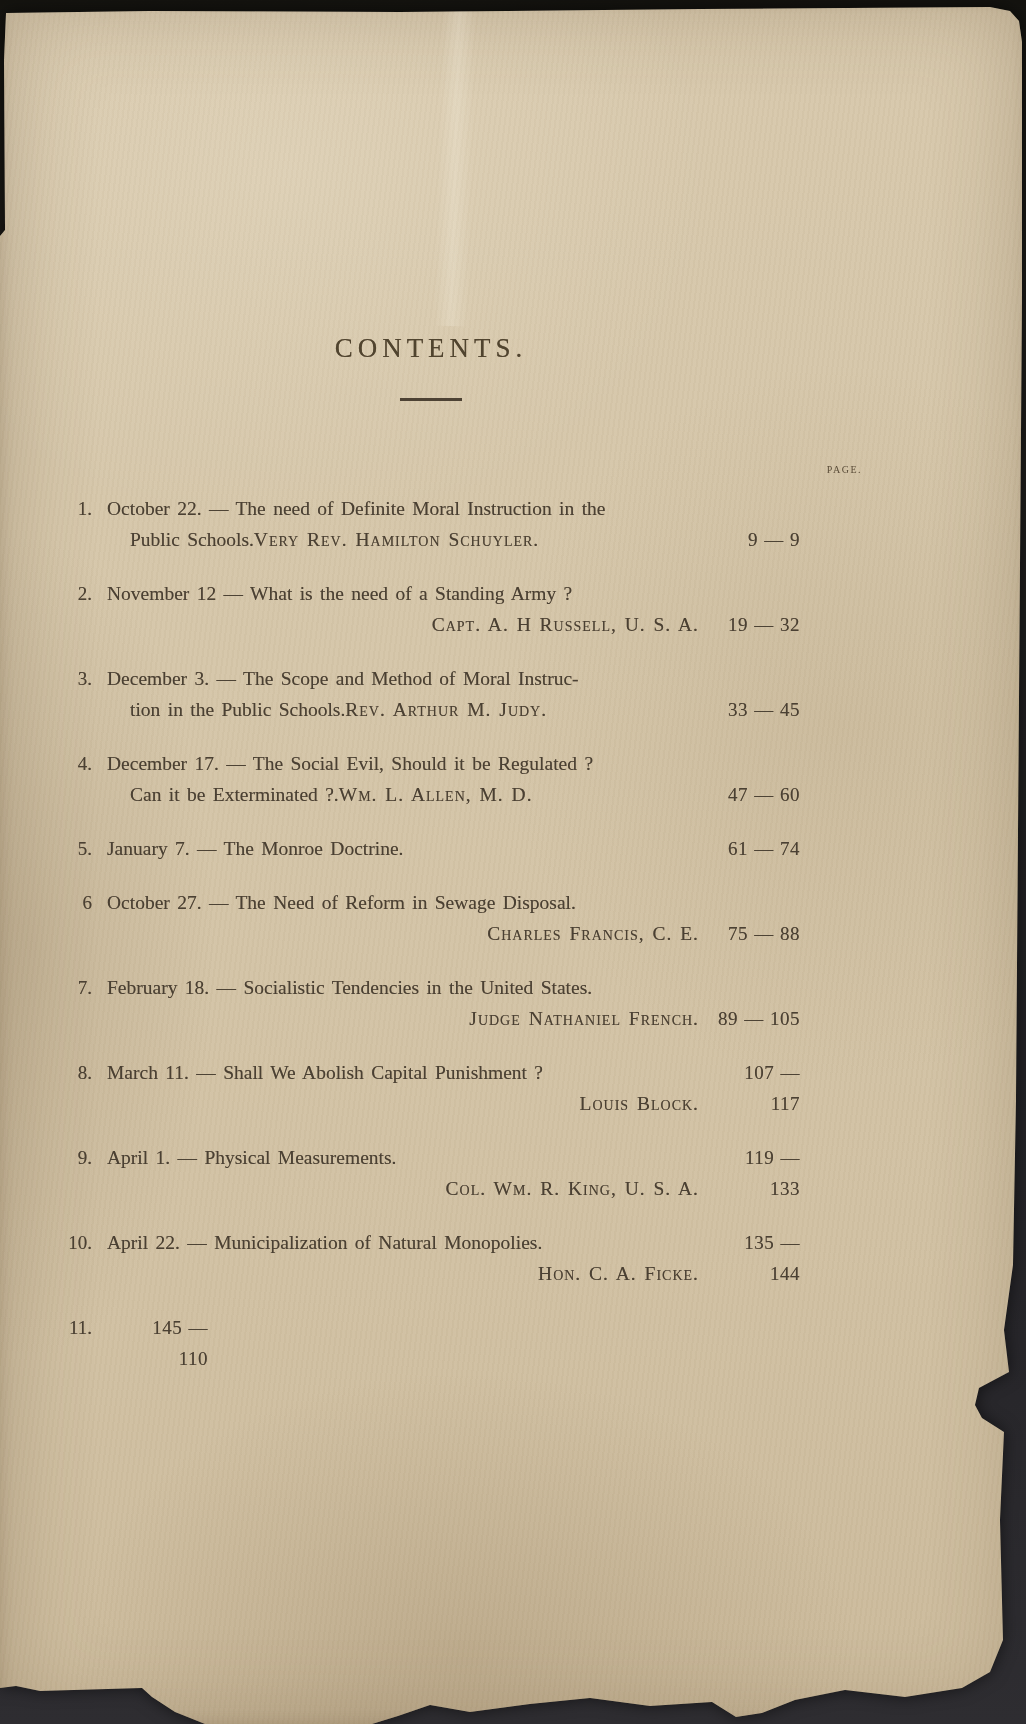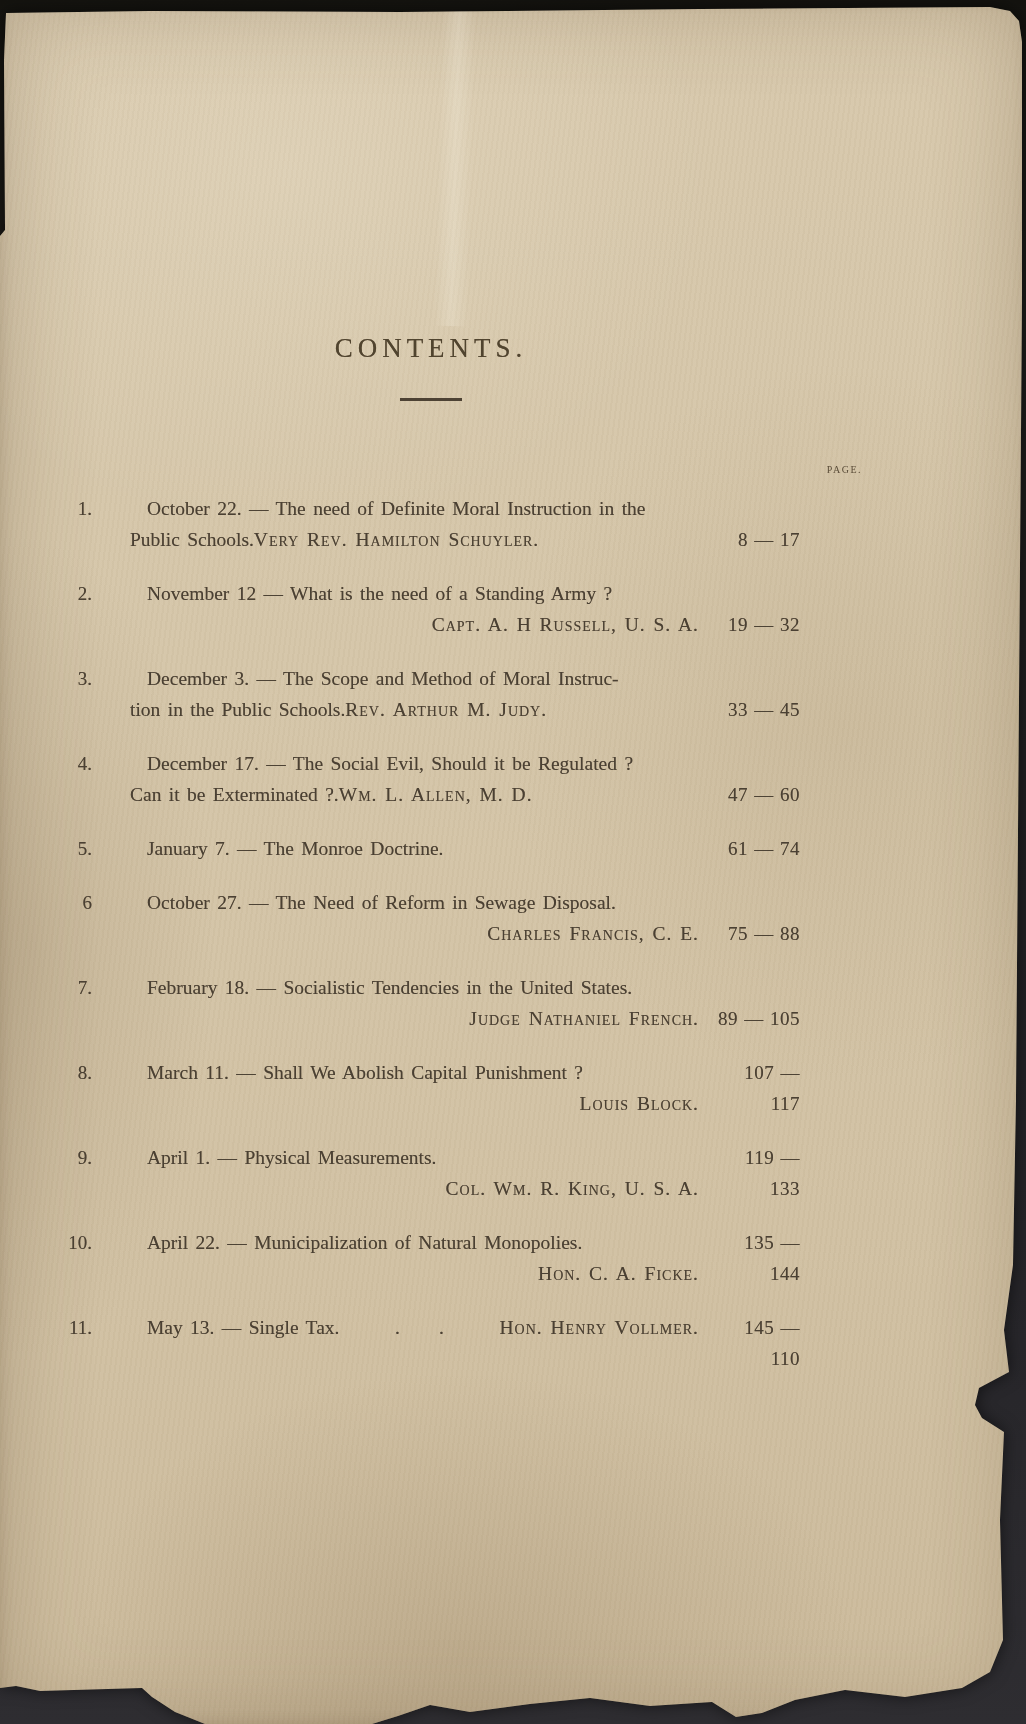--- a/index.html
+++ b/index.html
@@ -50,21 +50,21 @@
     display:flex; margin-bottom:23px; line-height:31px; font-size:19.5px;
     text-shadow:0 0 0.5px rgba(80,60,40,0.45);
   }
   .num { flex:none; width:30px; text-align:right; margin-right:15px; font-size:19px; }
   .body { flex:none; width:592px; }
   .line1, .line2 { white-space:nowrap; }
   .line1.spread { display:flex; justify-content:space-between; }
   .line2 { display:flex; justify-content:flex-end; }
   .line2.spread { justify-content:flex-start; }
   .line2 .cont { margin-left:23px; }
-  .title-text, .cont { word-spacing:2.5px;margin-left:40px; }
+  .title-text, .cont { word-spacing:2.5px; }
   .dots { white-space:pre; }
   .speaker { font-variant:small-caps; letter-spacing:1px; word-spacing:2px; }
   .pages {
     flex:none; width:90px; margin-left:11px; text-align:right;
     align-self:flex-end; font-size:19px; letter-spacing:0.5px; word-spacing:1px;
   }
 </style>
 </head>
 <body>
 
@@ -81,21 +81,21 @@
     <span class="num">1.</span>
     <span class="body">
       <span class="line1">
         <span class="title-text">October 22. — The need of Definite Moral Instruction in the</span><span class="dots"></span><span class="speaker"></span>
       </span>
       <span class="line2 spread">
         <span class="cont">Public Schools.</span>
                   <span class="speaker">Very Rev. Hamilton Schuyler.</span>
       </span>
     </span>
-    <span class="pages">8 — 17</span>
+    <span class="pages">9 — 9</span>
   </div>
             <div class="entry">
     <span class="num">2.</span>
     <span class="body">
       <span class="line1">
         <span class="title-text">November 12 — What is the need of a Standing Army ?</span><span class="dots"></span><span class="speaker"></span>
       </span>
       <span class="line2">
         <span class="speaker">Capt. A. H Russell, U. S. A.</span>
       </span>
@@ -193,27 +193,19 @@
         <span class="title-text">April 22. — Municipalization of Natural Monopolies.</span><span class="dots"></span><span class="speaker"></span>
       </span>
       <span class="line2">
         <span class="speaker">Hon. C. A. Ficke.</span>
       </span>
     </span>
     <span class="pages">135 — 144</span>
   </div>
             <div class="entry">
     <span class="num">11.</span>
-    <span class="body">
-      <span class="line1 spread">
-        <span class="title-text">May 13. — Single Tax.</span>
-                  <span class="dots">.        .</span>
-                  <span class="speaker">Hon. Henry Vollmer.</span>
-      </span>
-
-    </span>
     <span class="pages">145 — 110</span>
   </div>
           </div>
       </div>
     </div>
   </div>
 </div>
 
 </body></html>

